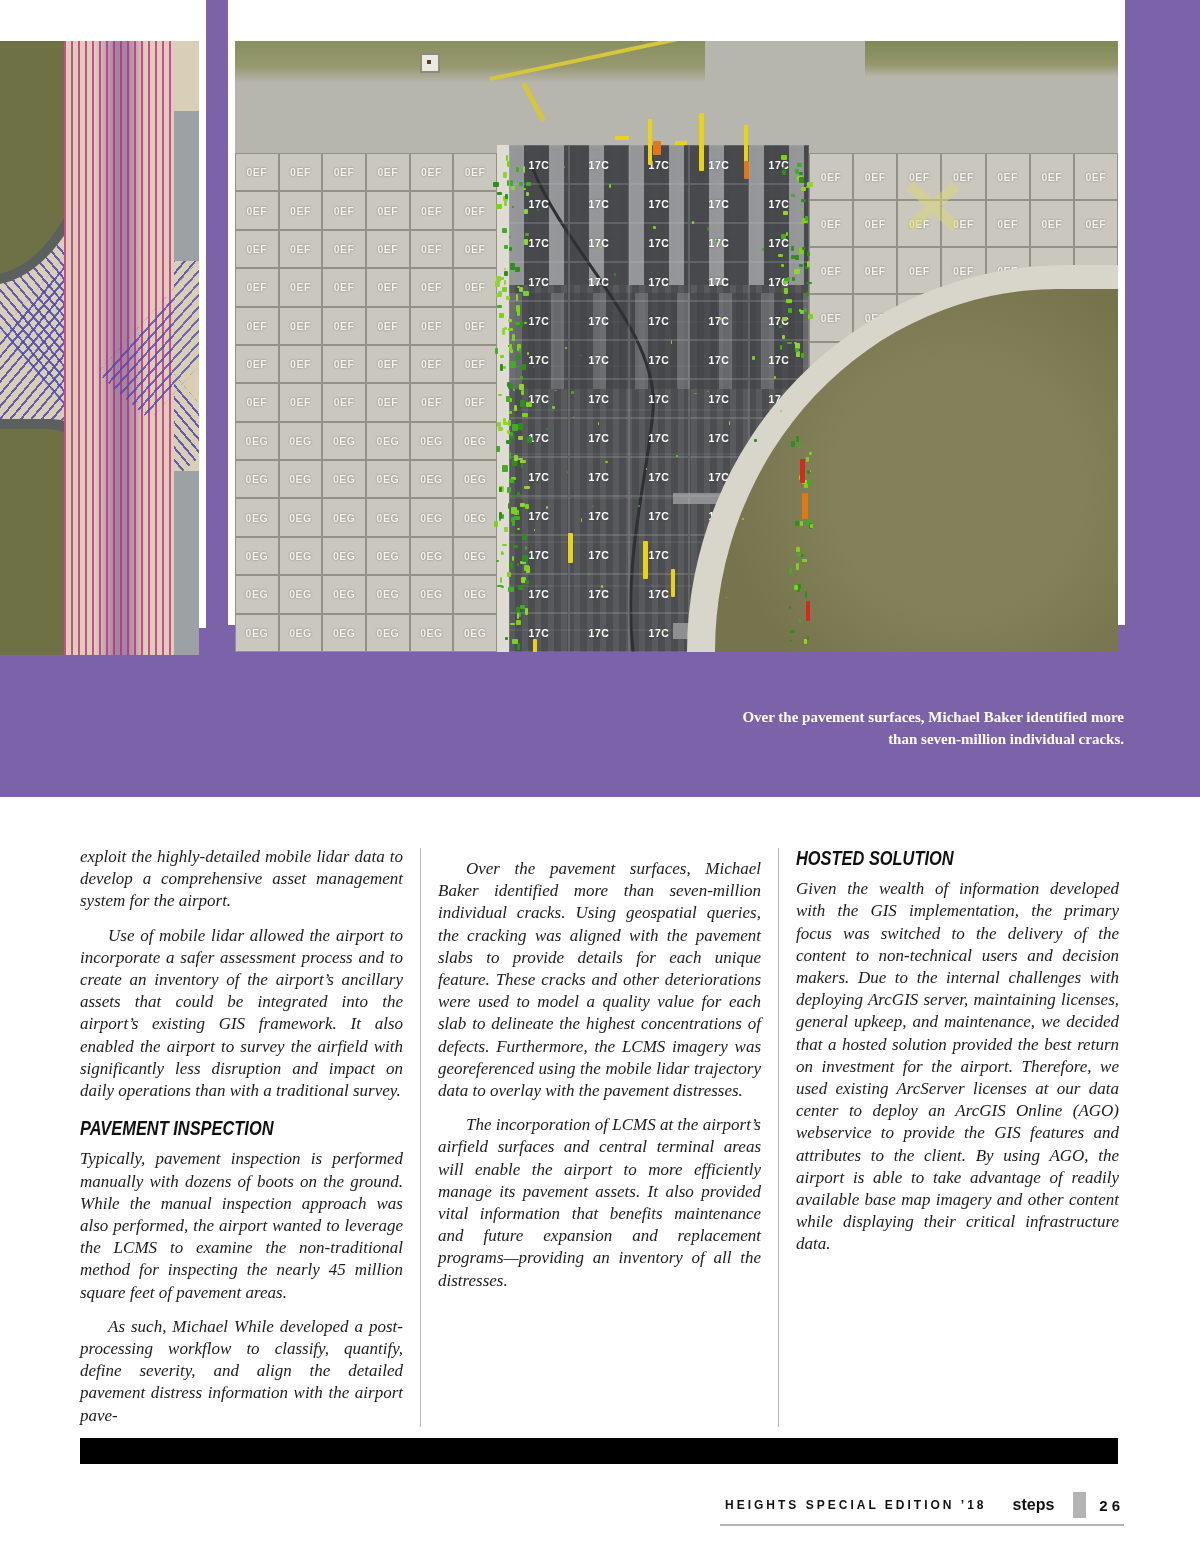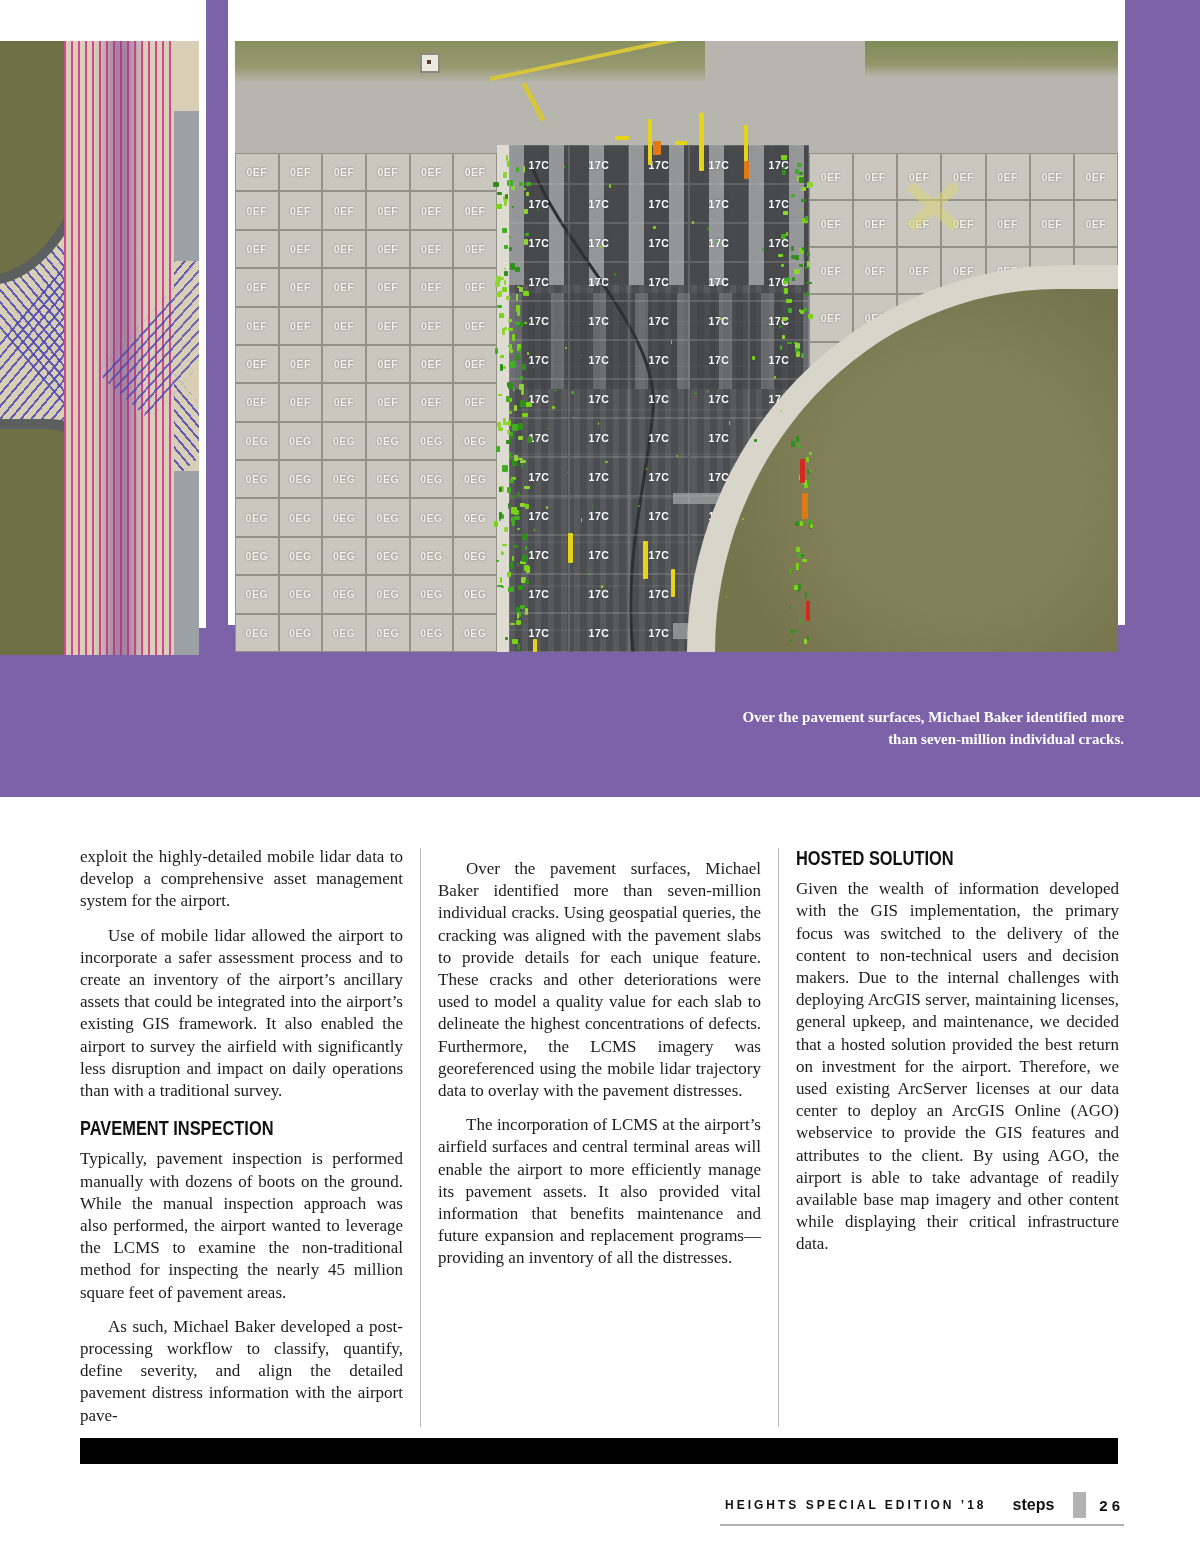--- a/index.html
+++ b/index.html
@@ -72,21 +72,21 @@
   .cell span{font-family:"Liberation Sans",sans-serif;font-weight:700;font-size:10.5px;
       color:#f4f3ec;letter-spacing:.5px;text-shadow:0 0 2px rgba(60,60,55,.6);}
   .zone-dark .cell span{color:#fff;}
   .overlay{position:absolute;inset:0;pointer-events:none;}
   .dot{position:absolute;border-radius:1px;}
   svg.traj{position:absolute;left:0;top:0;}
   
   .caption{position:absolute;right:76px;top:707px;width:400px;text-align:right;color:#fff;
       font-family:"Liberation Serif",serif;font-weight:700;font-size:15px;line-height:1.45;}
   
-  .columns{position:absolute;left:80px;top:846px;width:1044px;display:flex;}
+  .columns{position:absolute;left:80px;top:846px;width:1044px;display:flex;font-style:italic;}
   .col{width:323px;text-align:justify;font-size:17px;line-height:22.2px;}
   .col-divider{width:1px;background:#b9b9b9;margin:2px 17px 0 17px;align-self:stretch;}
   .body-p{margin:0;}
   .body-p.indent{text-indent:28px;margin-top:12px;}
   .sec-h{font-family:"Liberation Sans",sans-serif;font-weight:700;font-size:20.5px;
       letter-spacing:0;margin:15px 0 9px 0;transform:scaleX(.8);transform-origin:left center;
       white-space:nowrap;color:#111;}
   .col .sec-h:first-child{margin-top:1px;}
   
   .rule-bar{position:absolute;left:80px;top:1438px;width:1038px;height:26px;background:#000;}
@@ -1070,21 +1070,21 @@
 
     <div class="caption">Over the pavement surfaces, Michael Baker identified more than seven-million individual cracks.</div>
   </div>
 
   <div class="columns" id="columns">
       <div class="col">
         <p class="body-p">exploit the highly-detailed mobile lidar data to develop a comprehensive asset management system for the airport.</p>
         <p class="body-p indent">Use of mobile lidar allowed the airport to incorporate a safer assessment process and to create an inventory of the airport’s ancillary assets that could be integrated into the airport’s existing GIS framework. It also enabled the airport to survey the airfield with significantly less disruption and impact on daily operations than with a traditional survey.</p>
         <h2 class="sec-h">PAVEMENT INSPECTION</h2>
         <p class="body-p">Typically, pavement inspection is performed manually with dozens of boots on the ground. While the manual inspection approach was also performed, the airport wanted to leverage the LCMS to examine the non-traditional method for inspecting the nearly 45 million square feet of pavement areas.</p>
-        <p class="body-p indent">As such, Michael Baker developed a post-processing workflow to classify, quantify, define severity, and align the detailed pavement distress information with the airport pave-</p>
+        <p class="body-p indent">As such, Michael While developed a post-processing workflow to classify, quantify, define severity, and align the detailed pavement distress information with the airport pave-</p>
       </div>
       <div class="col-divider"></div>
       <div class="col">
         <p class="body-p indent">Over the pavement surfaces, Michael Baker identified more than seven-million individual cracks. Using geospatial queries, the cracking was aligned with the pavement slabs to provide details for each unique feature. These cracks and other deteriorations were used to model a quality value for each slab to delineate the highest concentrations of defects. Furthermore, the LCMS imagery was georeferenced using the mobile lidar trajectory data to overlay with the pavement distresses.</p>
         <p class="body-p indent">The incorporation of LCMS at the airport’s airfield surfaces and central terminal areas will enable the airport to more efficiently manage its pavement assets. It also provided vital information that benefits maintenance and future expansion and replacement programs—providing an inventory of all the distresses.</p>
       </div>
       <div class="col-divider"></div>
       <div class="col">
         <h2 class="sec-h">HOSTED SOLUTION</h2>
         <p class="body-p">Given the wealth of information developed with the GIS implementation, the primary focus was switched to the delivery of the content to non-technical users and decision makers. Due to the internal challenges with deploying ArcGIS server, maintaining licenses, general upkeep, and maintenance, we decided that a hosted solution provided the best return on investment for the airport. Therefore, we used existing ArcServer licenses at our data center to deploy an ArcGIS Online (AGO) webservice to provide the GIS features and attributes to the client. By using AGO, the airport is able to take advantage of readily available base map imagery and other content while displaying their critical infrastructure data.</p>

